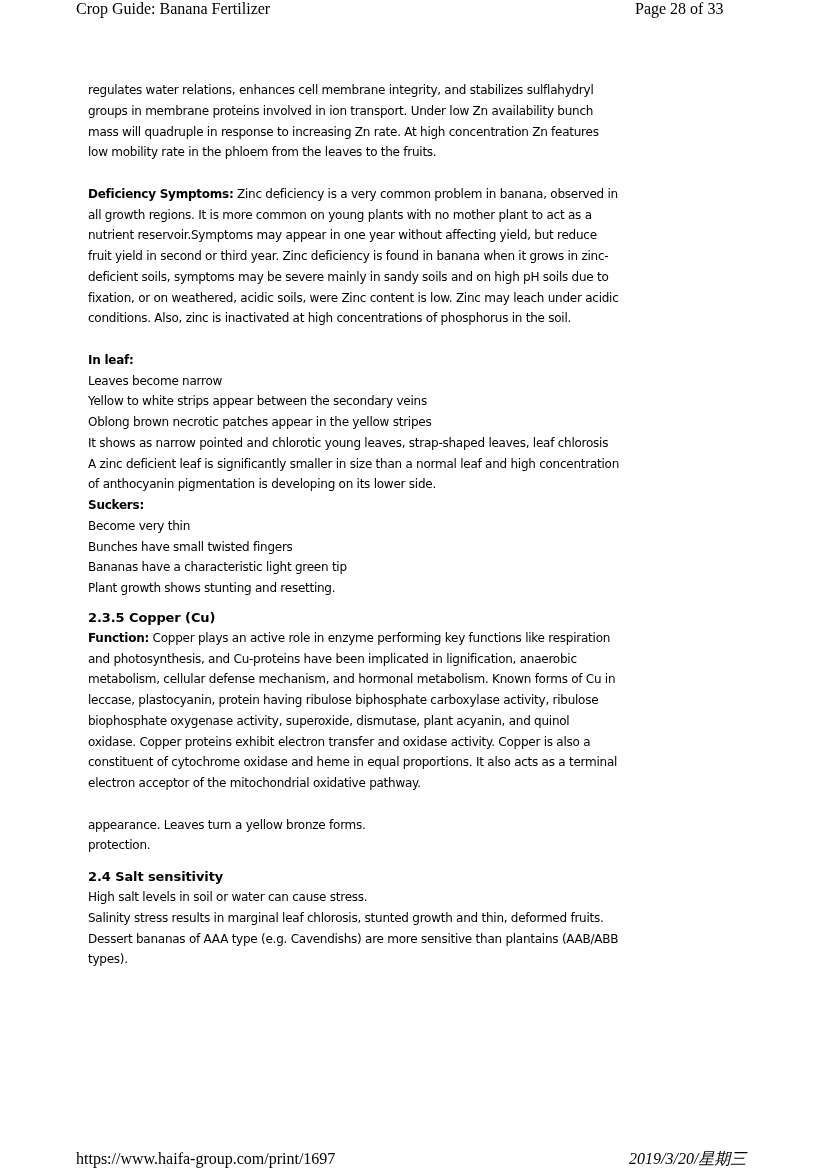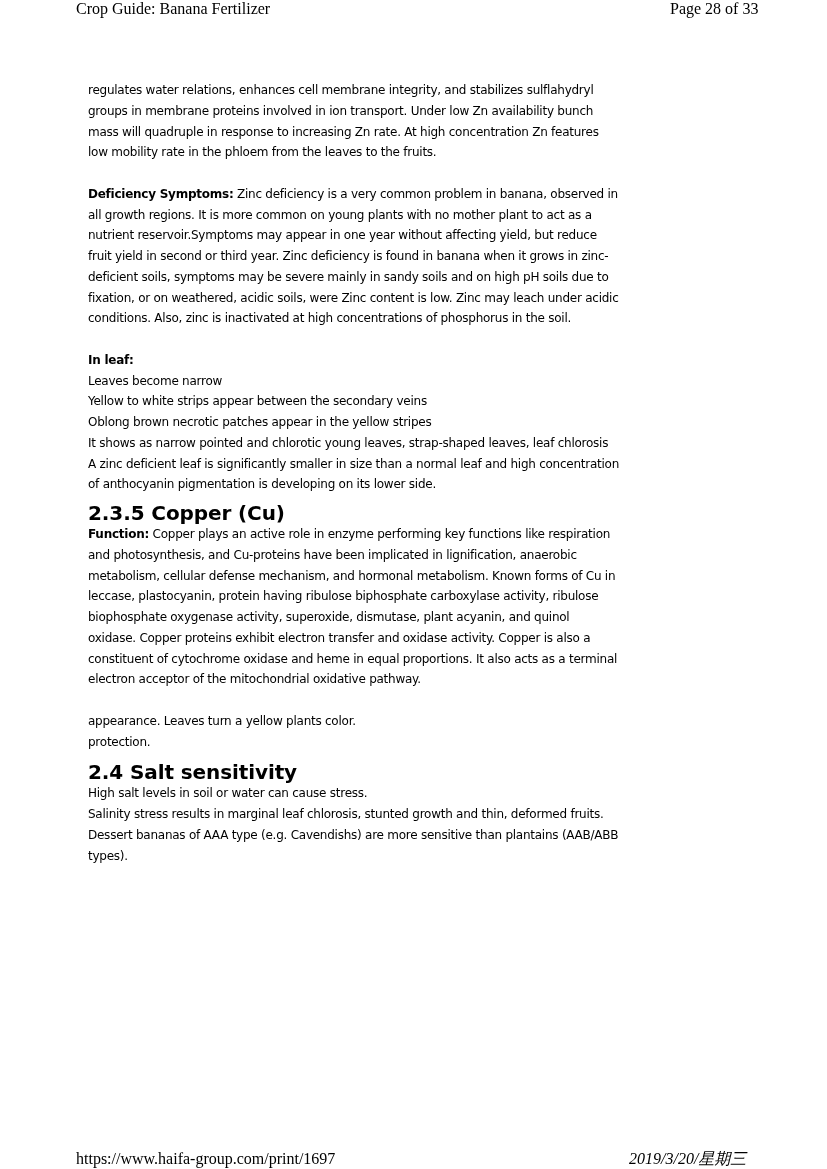--- a/index.html
+++ b/index.html
@@ -1,26 +1,26 @@
 <!DOCTYPE html>
 <html><head>
 <meta charset="utf-8">
 <style>
   html, body { margin:0; padding:0; background:#ffffff; }
   body { width:827px; height:1169px; position:relative; overflow:hidden; color:#000; }
   .hdr, .ftr { position:absolute; font-family:"Liberation Serif", "DejaVu Serif", serif; font-size:16px; line-height:18px; white-space:nowrap; }
   #hdr-left { left:76px; top:0px; }
-  #hdr-right { left:670px; top:0px; }
+  #hdr-right { left:635px; top:0px; }
   #ftr-left { left:76px; top:1150px; }
   #ftr-right { left:629px; top:1150px;font-style:italic; }
   .content { position:absolute; left:88px; top:80px; width:540px; font-family:"DejaVu Sans", "Liberation Sans", sans-serif; font-size:12px; letter-spacing:-0.25px; }
   .ln { height:20.75px; line-height:20.75px; white-space:nowrap; }
   .gap { height:20.75px; }
   b { font-weight:bold; }
-  .h2 { font-weight:bold; font-size:20px; letter-spacing:-0.1px; height:21px; line-height:21px; white-space:nowrap; }
+  .h2 { font-weight:bold; font-size:13px; letter-spacing:-0.1px; height:21px; line-height:21px; white-space:nowrap; }
   .sp-a { height:8px; }
   .sp-b { height:10px; }
 </style>
 </head>
 <body>
 
 <div class="hdr" id="hdr-left">Crop Guide: Banana Fertilizer</div>
 <div class="hdr" id="hdr-right">Page 28 of 33</div>
 
 <div class="content">
@@ -47,34 +47,41 @@
   <div>
     <div class="ln"><b>In leaf:</b></div>
     <div class="ln">Leaves become narrow</div>
     <div class="ln">Yellow to white strips appear between the secondary veins</div>
     <div class="ln">Oblong brown necrotic patches appear in the yellow stripes</div>
     <div class="ln">It shows as narrow pointed and chlorotic young leaves, strap-shaped leaves, leaf chlorosis</div>
     <div class="ln">A zinc deficient leaf is significantly smaller in size than a normal leaf and high concentration</div>
     <div class="ln">of anthocyanin pigmentation is developing on its lower side.</div>
   </div>
 
+  <div>
+    <div class="ln"><b>Suckers:</b></div>
+    <div class="ln">Become very thin</div>
+    <div class="ln">Bunches have small twisted fingers</div>
+    <div class="ln">Bananas have a characteristic light green tip</div>
+    <div class="ln">Plant growth shows stunting and resetting.</div>
+  </div>
   <div class="sp-a"></div>
 
   <div>
     <div class="h2">2.3.5 Copper (Cu)</div>
     <div class="ln"><b>Function:</b><span style="white-space:pre"> Copper plays an active role in enzyme performing key functions like respiration</span></div>
     <div class="ln">and photosynthesis, and Cu-proteins have been implicated in lignification, anaerobic</div>
     <div class="ln">metabolism, cellular defense mechanism, and hormonal metabolism. Known forms of Cu in</div>
     <div class="ln">leccase, plastocyanin, protein having ribulose biphosphate carboxylase activity, ribulose</div>
     <div class="ln">biophosphate oxygenase activity, superoxide, dismutase, plant acyanin, and quinol</div>
     <div class="ln">oxidase. Copper proteins exhibit electron transfer and oxidase activity. Copper is also a</div>
     <div class="ln">constituent of cytochrome oxidase and heme in equal proportions. It also acts as a terminal</div>
     <div class="ln">electron acceptor of the mitochondrial oxidative pathway.</div>
     <div class="gap"></div>
-    <div class="ln">appearance. Leaves turn a yellow plants color.</div>
+    <div class="ln">appearance. Leaves turn a yellow bronze forms.</div>
     <div class="ln">protection.</div>
   </div>
   <div class="sp-b"></div>
 
   <div>
     <div class="h2">2.4 Salt sensitivity</div>
     <div class="ln">High salt levels in soil or water can cause stress.</div>
     <div class="ln">Salinity stress results in marginal leaf chlorosis, stunted growth and thin, deformed fruits.</div>
     <div class="ln">Dessert bananas of AAA type (e.g. Cavendishs) are more sensitive than plantains (AAB/ABB</div>
     <div class="ln">types).</div>

